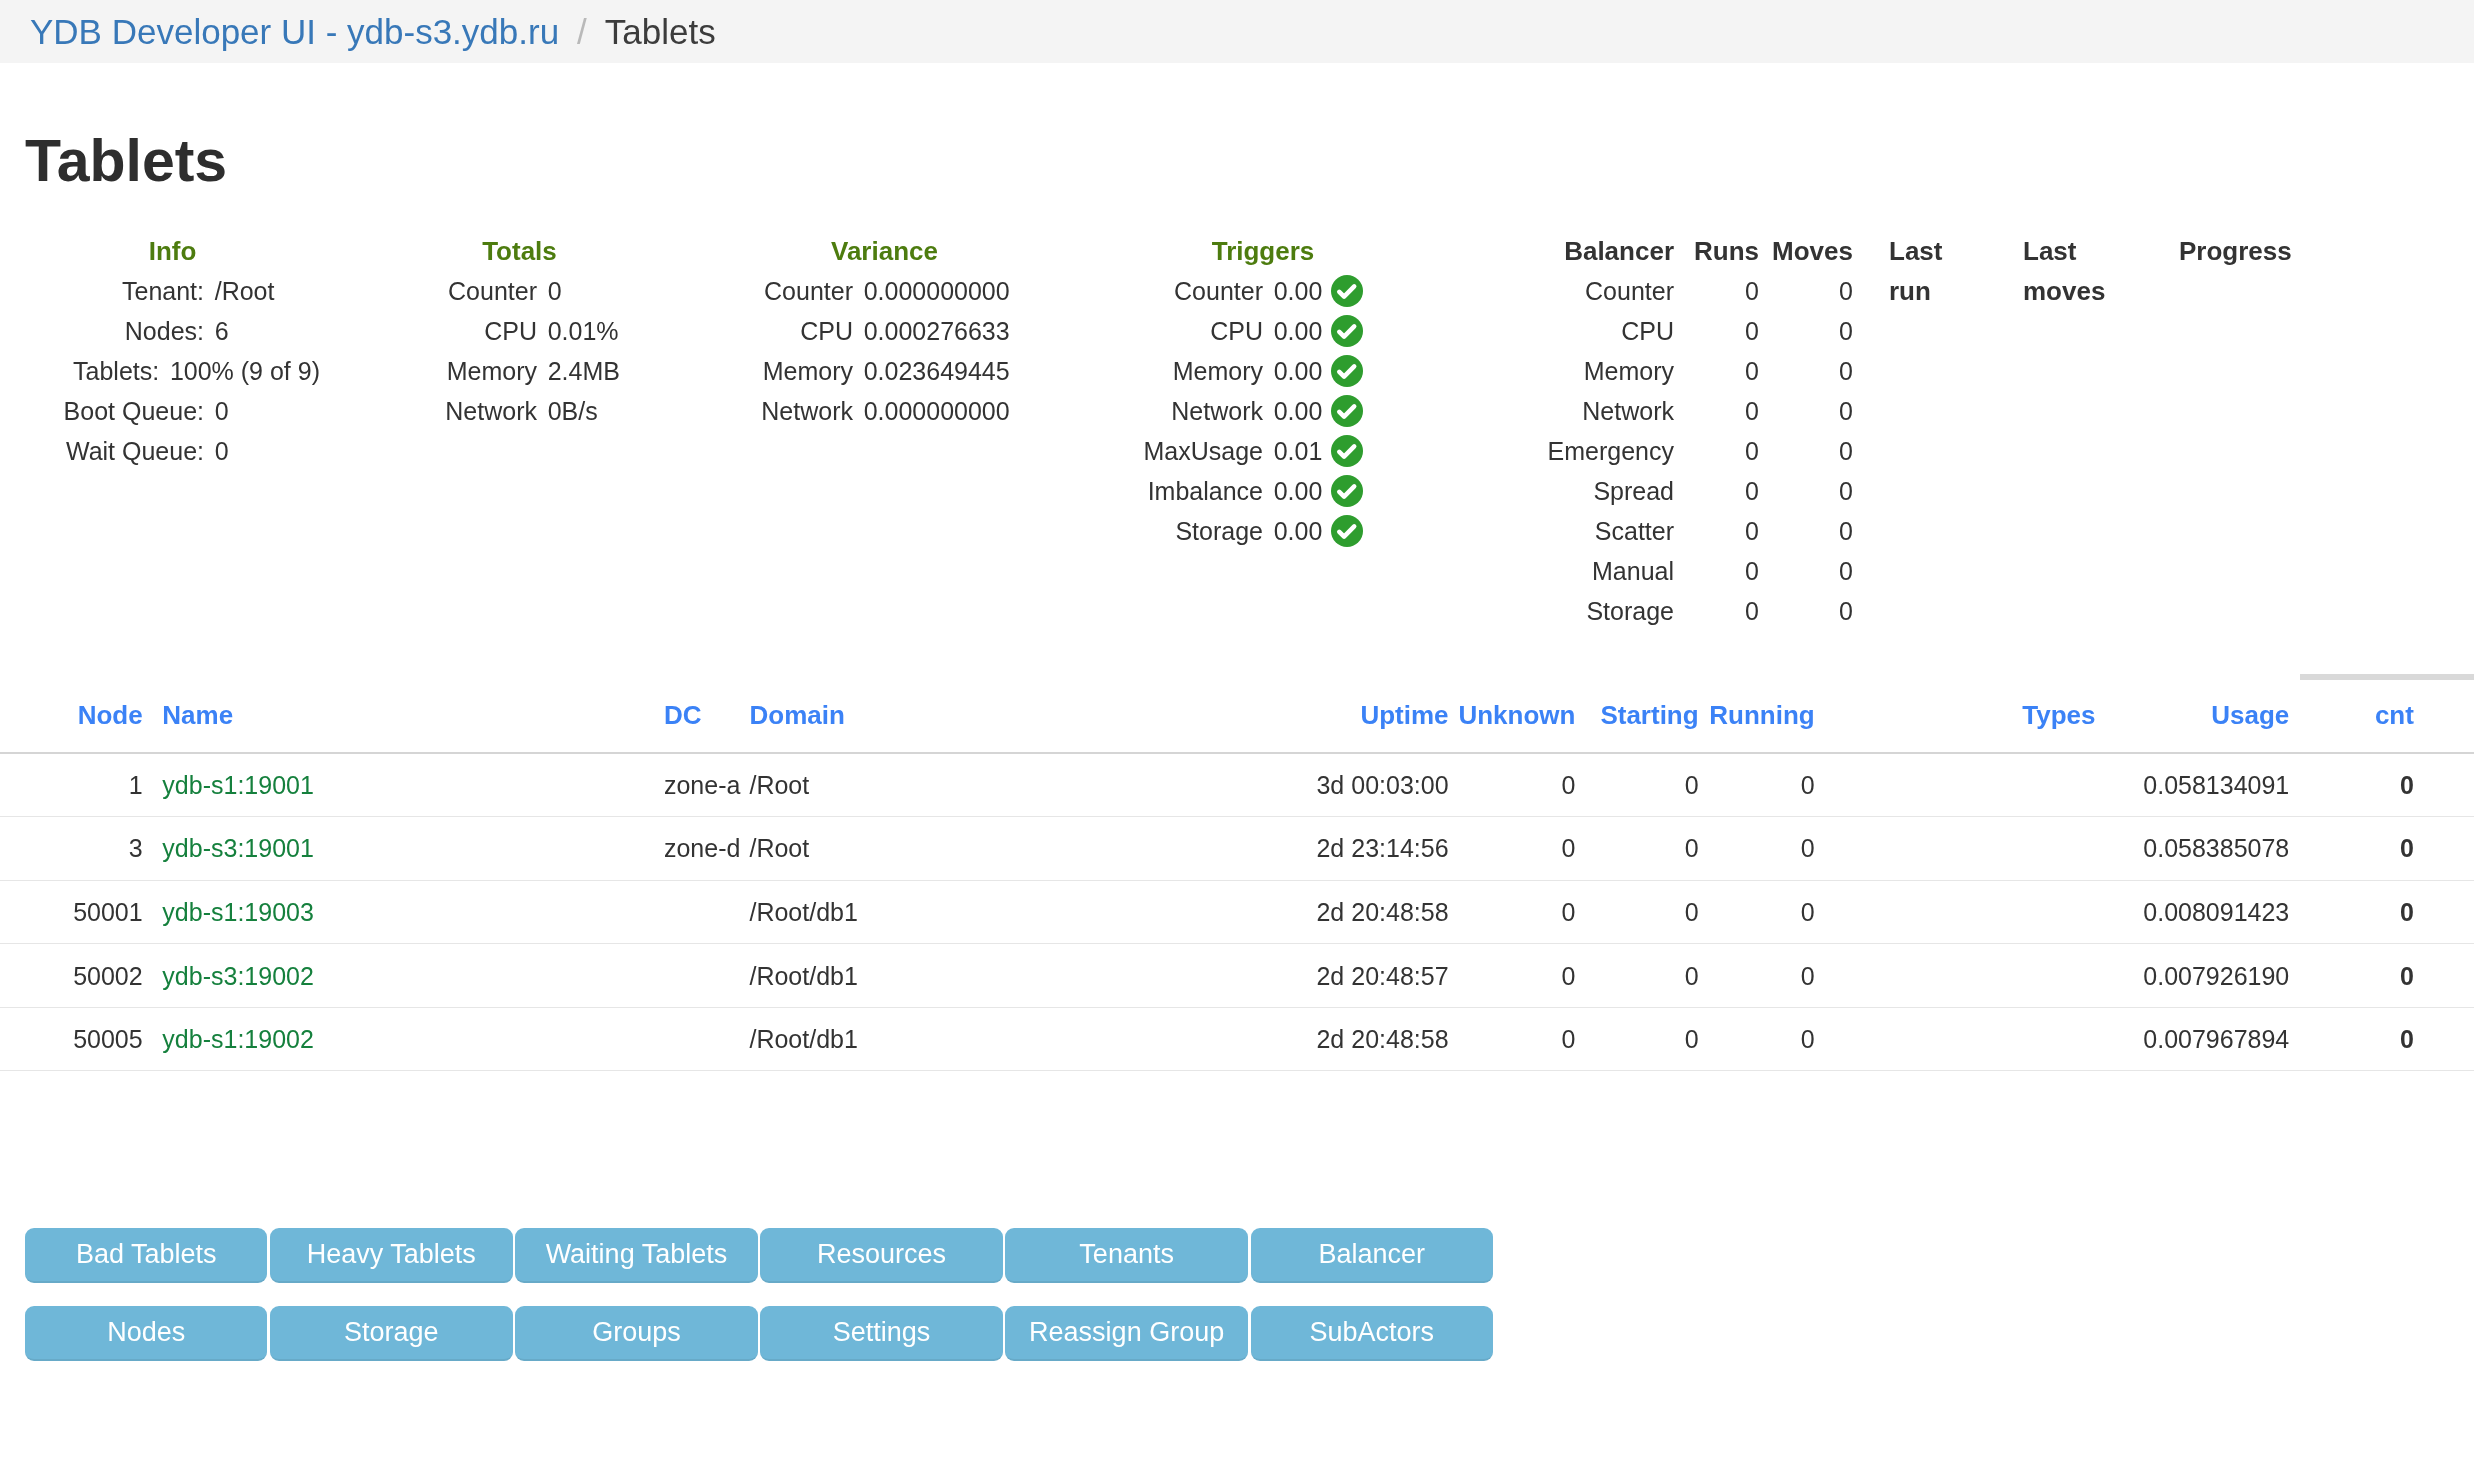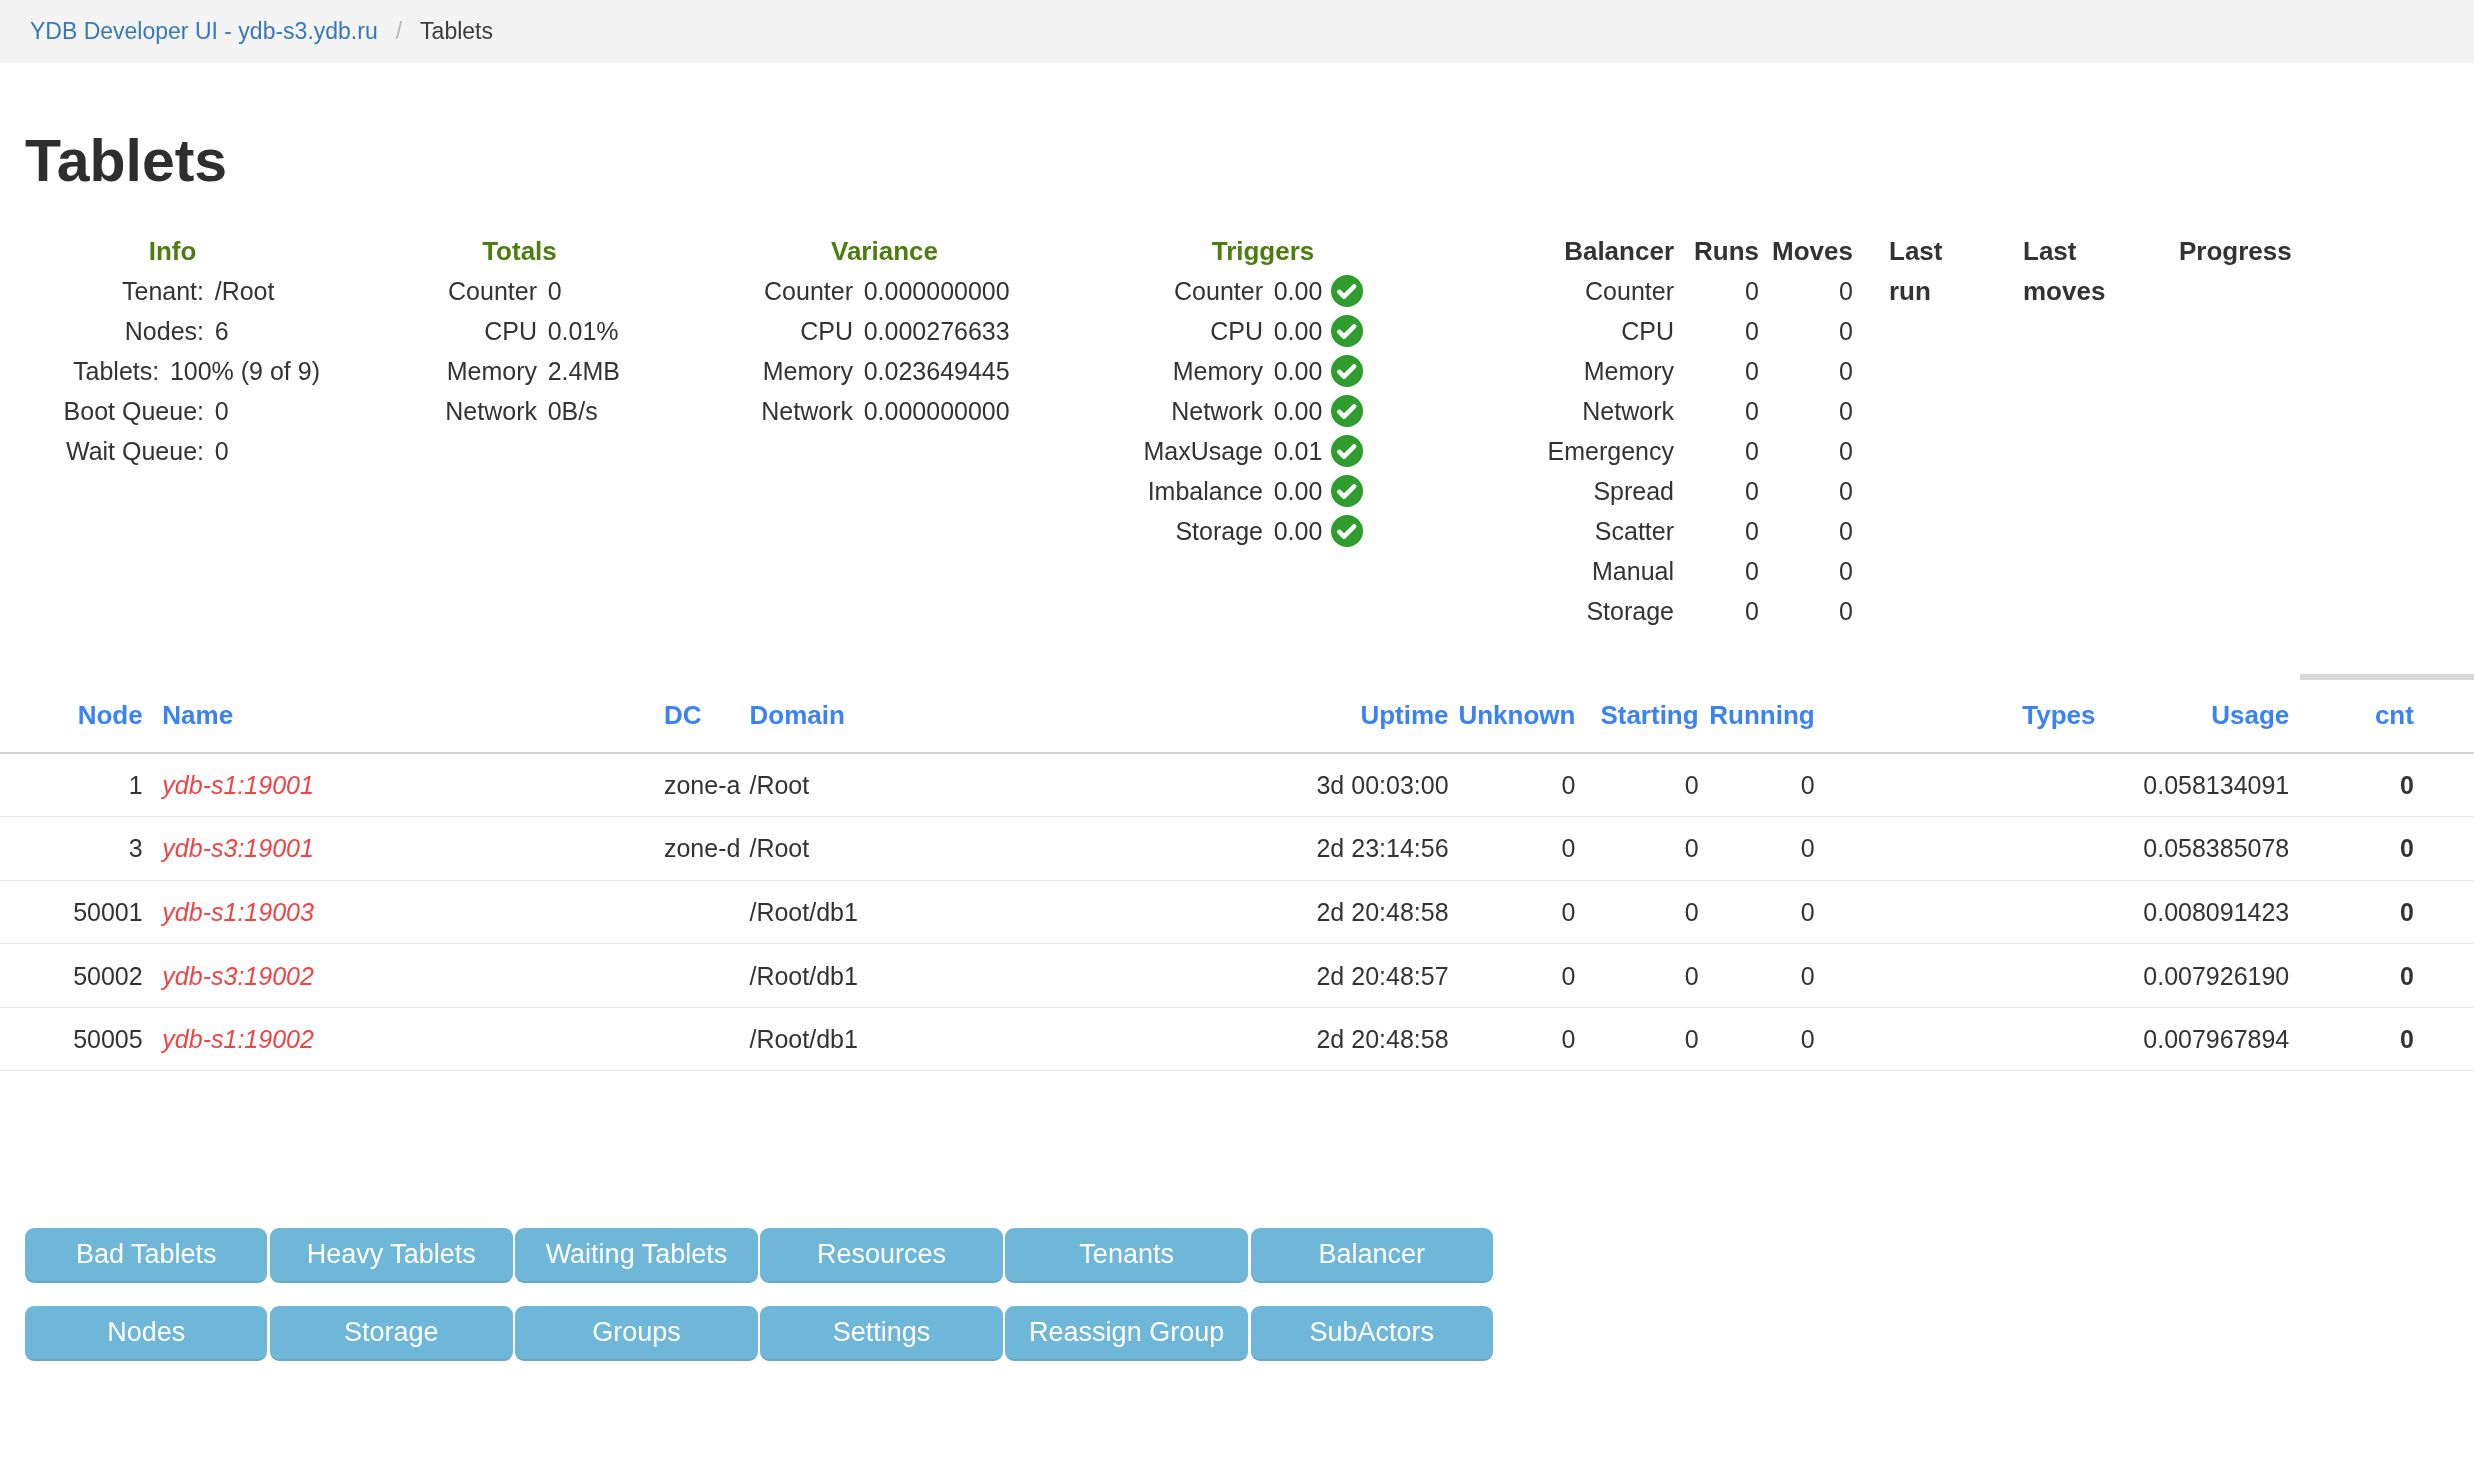--- a/index.html
+++ b/index.html
@@ -7,21 +7,21 @@
   body {
     width:2475px; height:1480px; overflow:hidden;
     background:#ffffff; color:#333;
     font-family:"Liberation Sans", sans-serif;
     font-size:25px; line-height:1.4;
   }
   
   .breadcrumb-bar {
     height:63px; background:#f4f4f4;
     display:flex; align-items:center; padding:0 30px;
-    font-size:23px;
+    font-size:35px;
   }
   .crumb-link { color:#3878b8; text-decoration:none; cursor:pointer; }
   .crumb-sep  { color:#b9b9b9; margin:0 18px; }
   .crumb-cur  { color:#3c3c3c; }
 
   
   h1.page-title {
     margin:68px 0 38px 25px;
     font-size:59px; font-weight:700; color:#2e2e2e; line-height:1.05;
   }
@@ -70,21 +70,21 @@
   .al-r { text-align:right; }
   .al-l { text-align:left; }
   .c-node   { padding-right:5.4px  !important; }
   .c-name   { padding-left:14.3px !important; }
   .c-dc     { padding-left:10.7px !important; word-wrap:break-word; }
   .c-domain { padding-left:7.2px  !important; }
   .c-unknown{ padding-right:7.2px !important; }
   .c-types  { padding-right:14.3px !important; white-space:nowrap; }
   .c-usage  { padding-right:3.6px !important; }
   .c-cnt.bold { font-weight:700; }
-  a.tbl-link { color:#ef4444; text-decoration:none; cursor:pointer;font-style:italic; }
+  a.tbl-link { color:#15803d; text-decoration:none; cursor:pointer; }
 
   
   .buttons { margin:157px 0 0 25px; }
   .btn-row { display:flex; width:1468px; margin-bottom:23px; }
   .blue-btn {
     flex:1 1 0; height:55px; margin-right:2.7px;
     background:#6fb7d8; color:#ffffff;
     font-family:"Liberation Sans", sans-serif; font-size:27px;
     border:none; border-bottom:2.7px solid rgba(0,0,0,0.07);
     border-radius:9px; cursor:pointer; white-space:nowrap;

